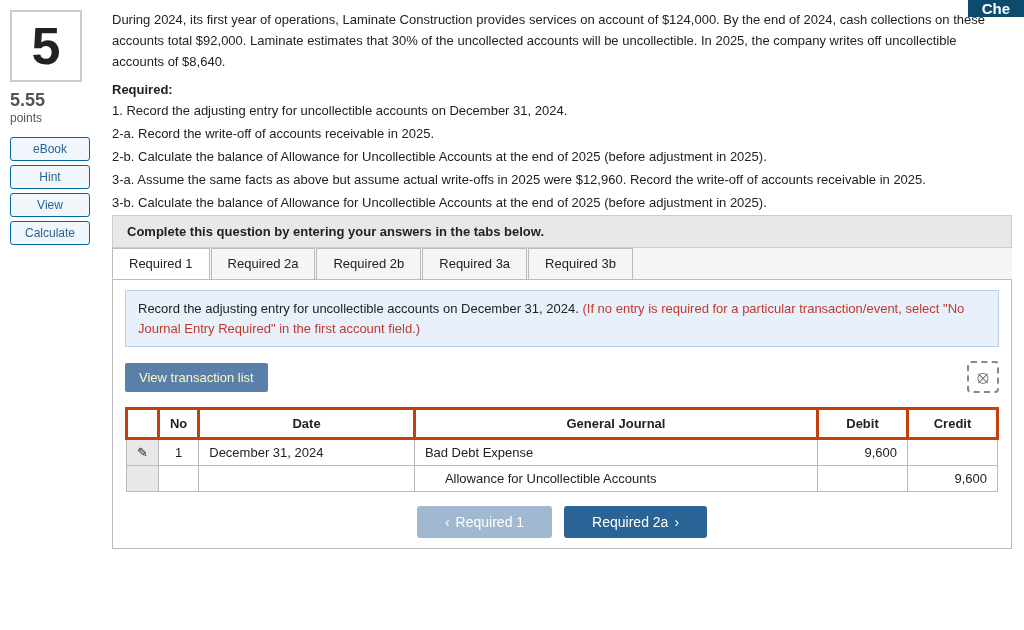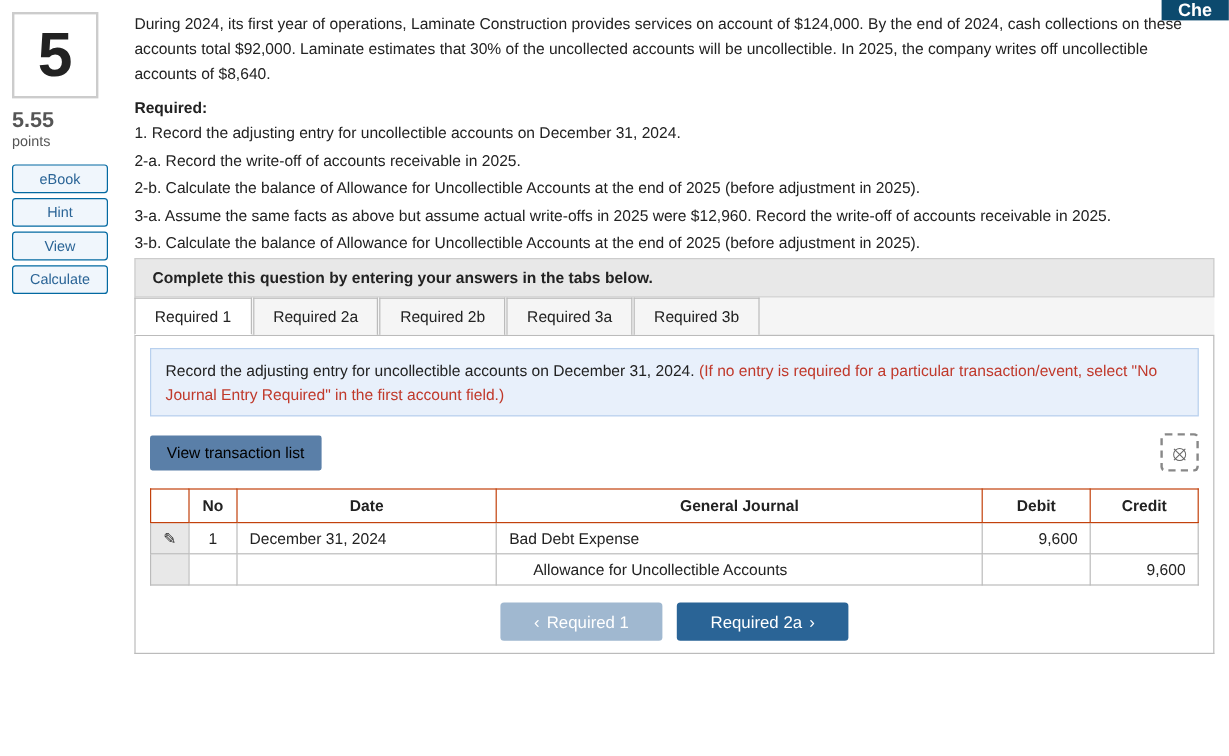--- a/index.html
+++ b/index.html
@@ -27,26 +27,26 @@
     .tabs-row { display: flex; border-bottom: 1px solid #bbb; margin-top: 0; background: #f5f5f5; }
     .tab { padding: 7px 16px; border: 1px solid #bbb; border-bottom: none; cursor: pointer; background: #f5f5f5; font-size: 13px; margin-right: 1px; }
     .tab.active { background: #fff; border-bottom: 1px solid #fff; z-index: 2; }
 
     .tab-content { border: 1px solid #bbb; border-top: none; padding: 10px 12px; background: #fff; }
 
     .instruction-box { background: #e8f0fb; border: 1px solid #b8d0ee; padding: 8px 12px; margin-bottom: 14px; font-size: 13px; line-height: 1.5; }
     .instruction-box .highlight { color: #c0392b; }
 
     .action-buttons { display: flex; gap: 10px; margin-bottom: 14px; align-items: center; }
-    .action-btn { background: #5a7fa8; color: #000000; border: none; padding: 7px 14px; cursor: pointer; font-size: 13px; border-radius: 2px; }
+    .action-btn { background: #5a7fa8; color: #fef9c3; border: none; padding: 7px 14px; cursor: pointer; font-size: 13px; border-radius: 2px; }
 
     .clear-icon { margin-left: auto; width: 32px; height: 32px; border: 2px dashed #888; border-radius: 4px; display: flex; align-items: center; justify-content: center; cursor: pointer; }
 
     table.journal-table { width: 100%; border-collapse: collapse; font-size: 13px; }
-    table.journal-table th { background: #fff; border: 1px solid #c2410c; padding: 6px 10px; font-weight: bold; text-align: center; }
+    table.journal-table th { background: #fff; border: 3px solid #c2410c; padding: 6px 10px; font-weight: bold; text-align: center; }
     table.journal-table td { border: 1px solid #bbb; padding: 5px 10px; }
     table.journal-table td.no-col { text-align: center; width: 40px; }
     table.journal-table td.debit-col { text-align: right; width: 90px; }
     table.journal-table td.credit-col { text-align: right; width: 90px; }
     .edit-icon-cell { width: 28px; background: #e8e8e8; text-align: center; border: 1px solid #bbb; cursor: pointer; }
 
     .nav-buttons { display: flex; justify-content: center; gap: 12px; margin-top: 14px; }
     .nav-btn { padding: 8px 28px; border: none; border-radius: 3px; font-size: 14px; cursor: pointer; display: flex; align-items: center; gap: 6px; }
     .nav-btn.prev { background: #a0b8d0; color: #fff; }
     .nav-btn.next { background: #2a6496; color: #fff; }

